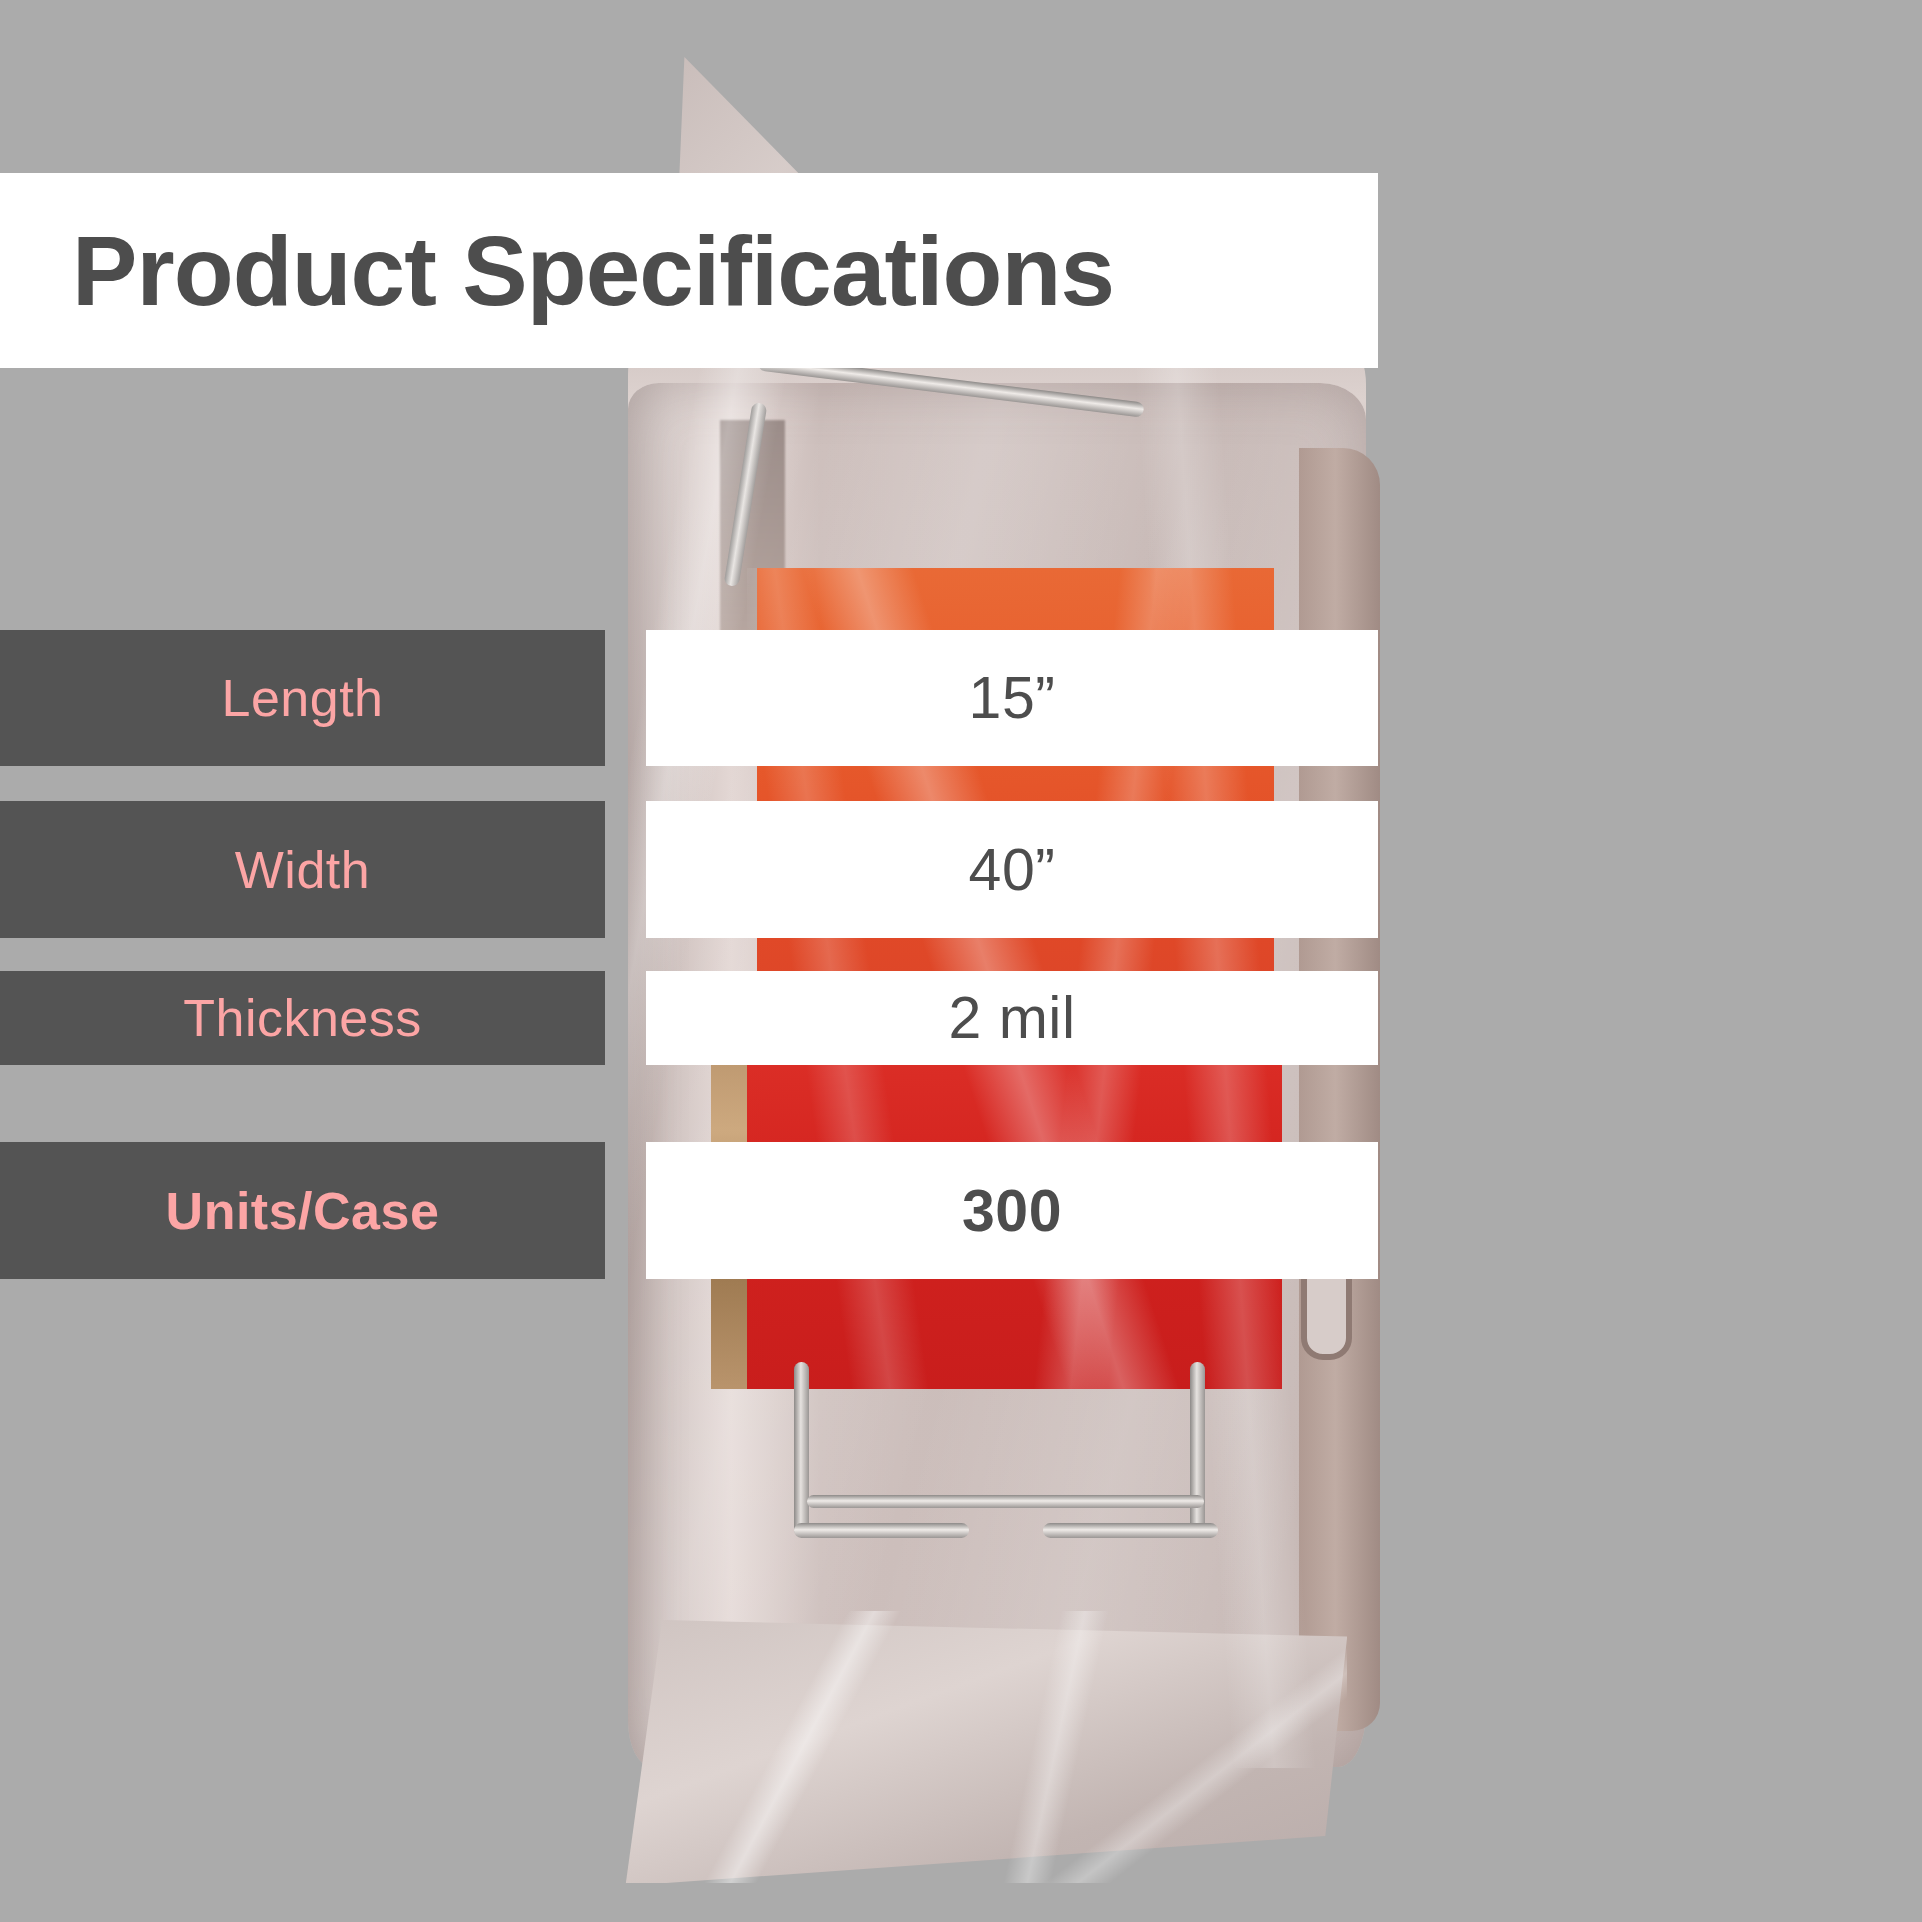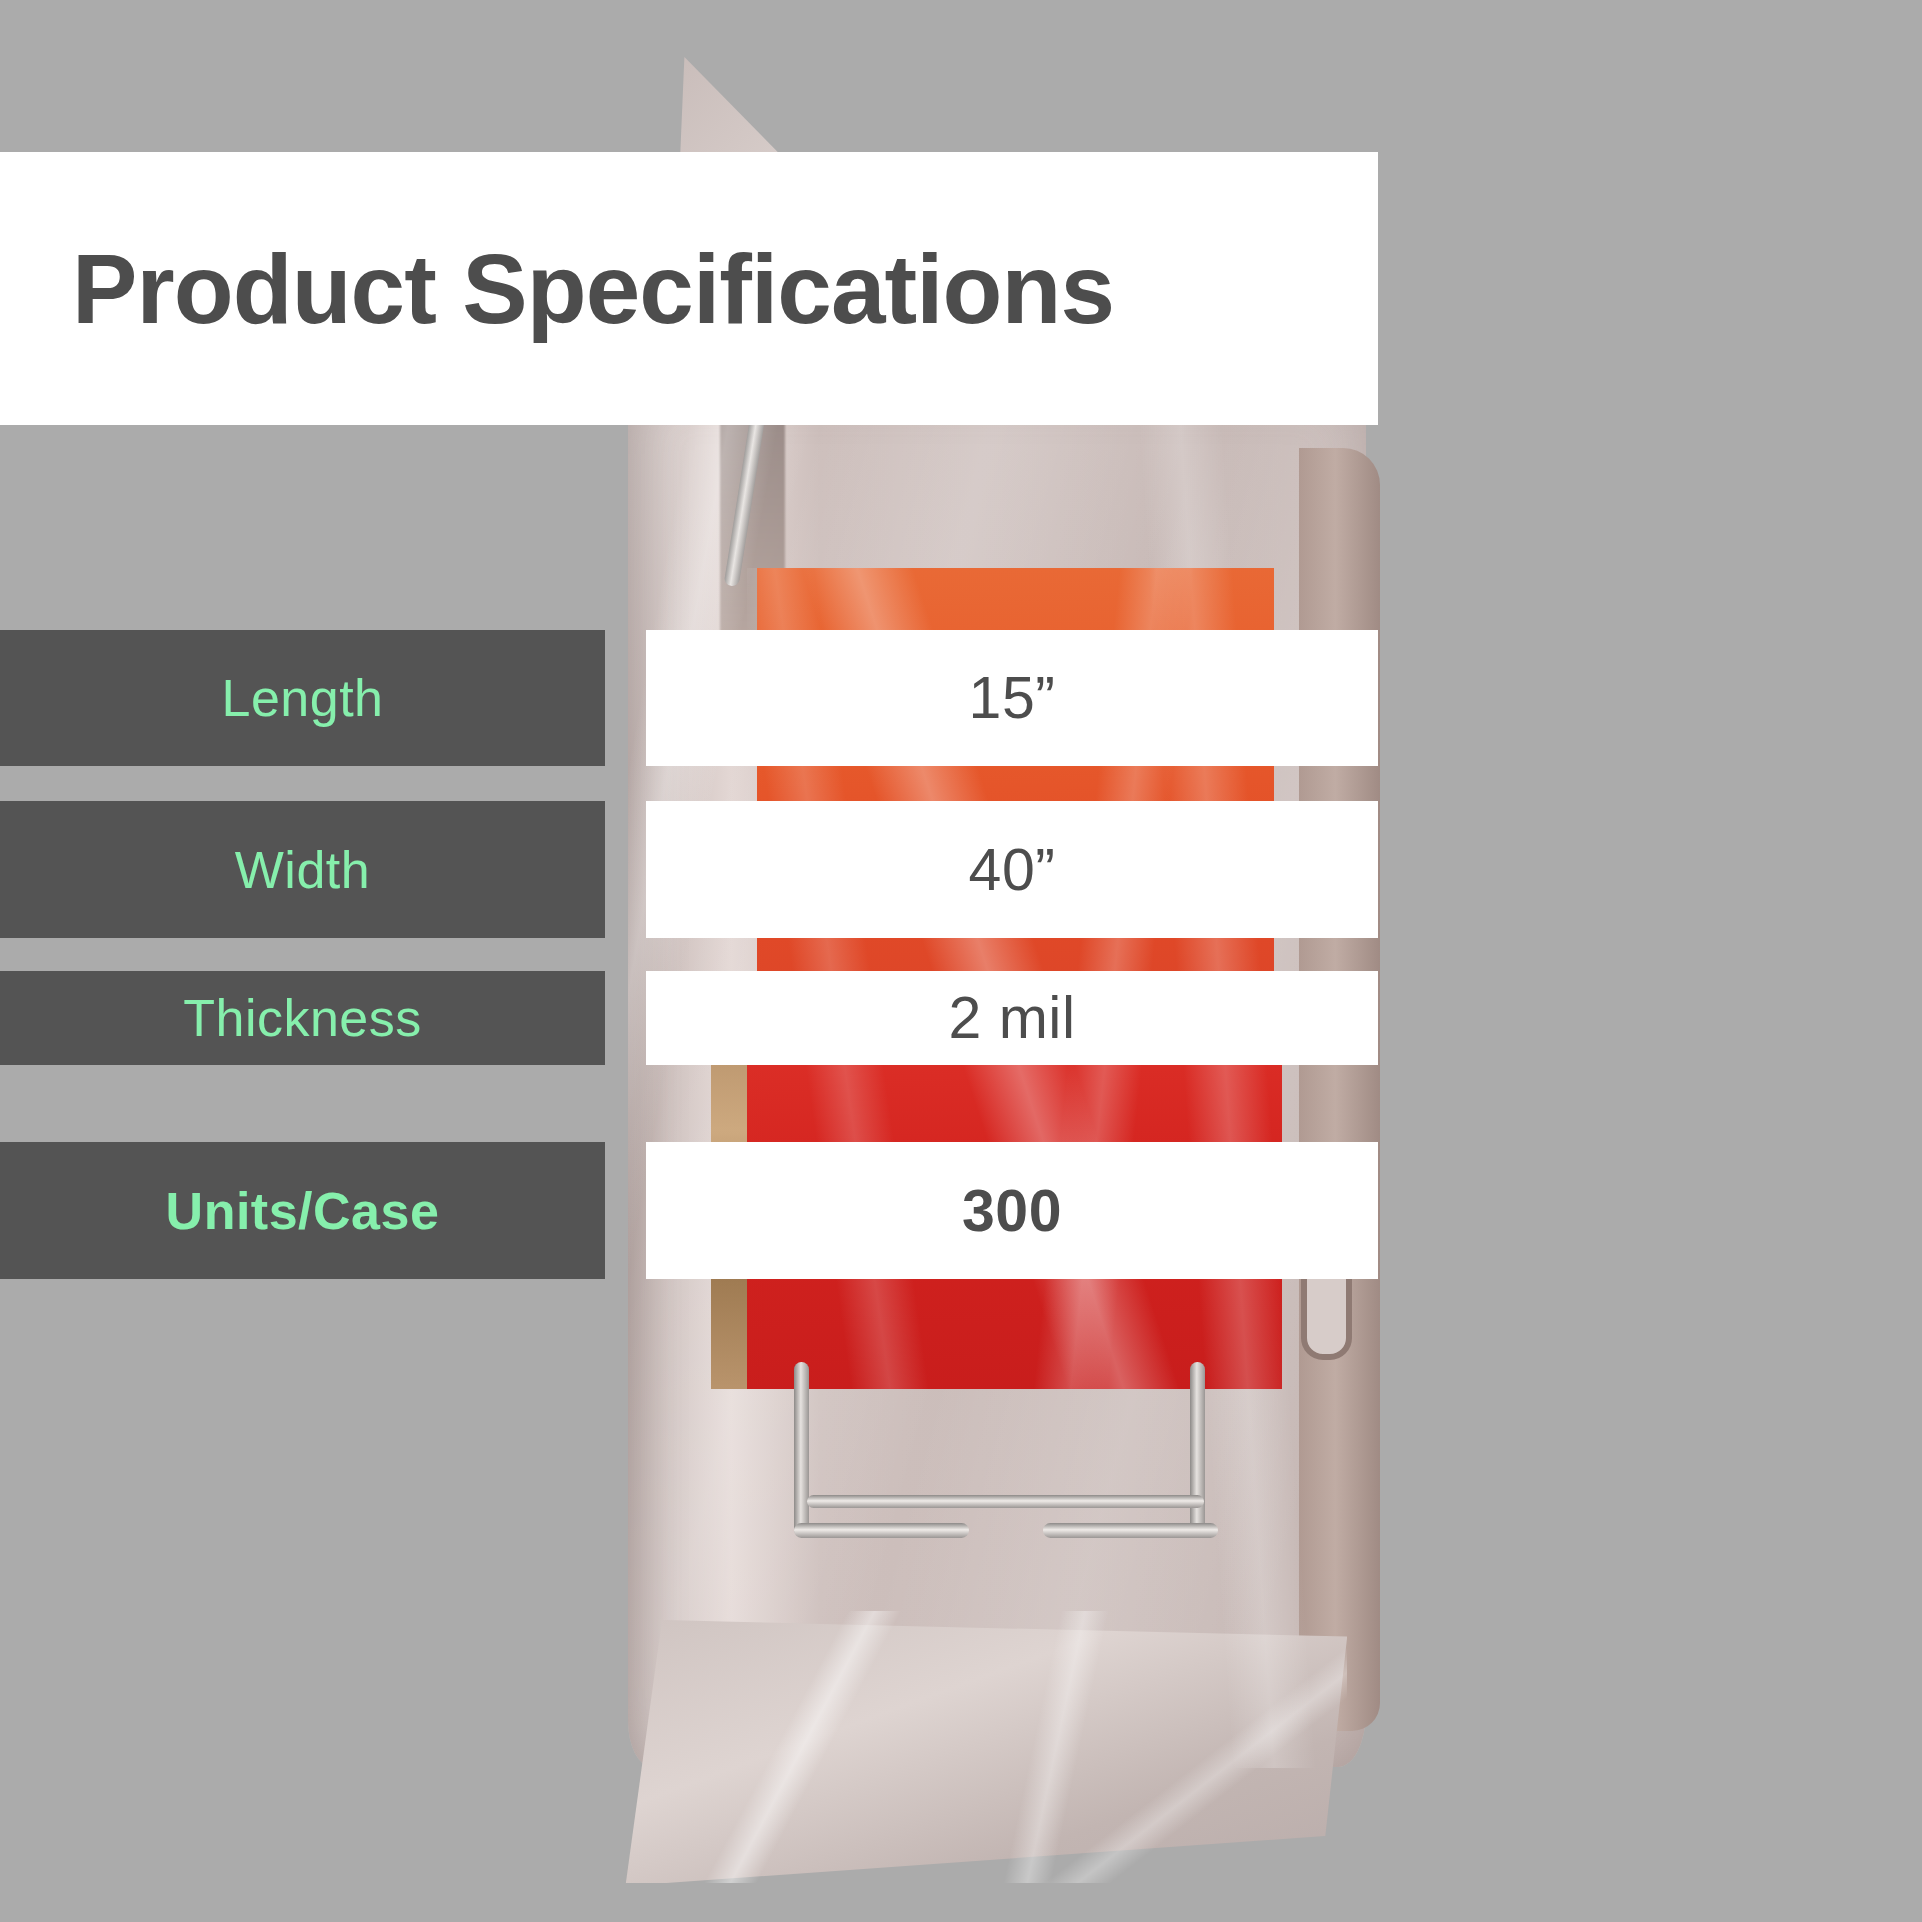--- a/index.html
+++ b/index.html
@@ -101,31 +101,31 @@
   .bag-gloss{
     position:absolute;left:18.5px;top:268px;width:738px;height:1449px;
     background:
       linear-gradient(100deg, rgba(255,255,255,0) 8%, rgba(255,255,255,.30) 12%, rgba(255,255,255,0) 17%),
       linear-gradient(86deg, rgba(255,255,255,0) 72%, rgba(255,255,255,.22) 77%, rgba(255,255,255,0) 82%);
     pointer-events:none;
   }
 
   
   .title-box{
-    position:absolute; left:0px; top:152px; width:1378px; height:273px;
+    position:absolute; left:0px; top:173px; width:1378px; height:195px;
     background:#ffffff; display:flex; align-items:center;
   }
   .title-text{
     margin-left:72px; color:#4d4d4d; font-size:98px; font-weight:bold;
     letter-spacing:-0.9px; line-height:1;
   }
 
   .spec-label{
     position:absolute; left:0px; width:605px;
-    background:#545454; color:#86efac;
+    background:#545454; color:#fca5a5;
     display:flex; align-items:center; justify-content:center;
     font-size:52px; letter-spacing:0.5px;
   }
   .spec-value{
     position:absolute; left:646px; width:732px;
     background:#ffffff; color:#4d4d4d;
     display:flex; align-items:center; justify-content:center;
     font-size:59px; letter-spacing:0.5px;
   }
   .r0{top:630px; height:136px;}

